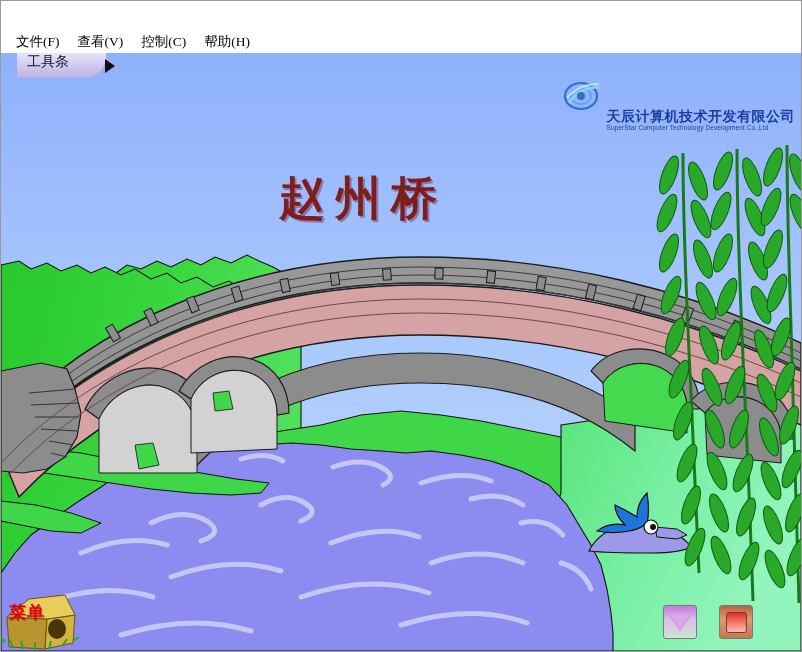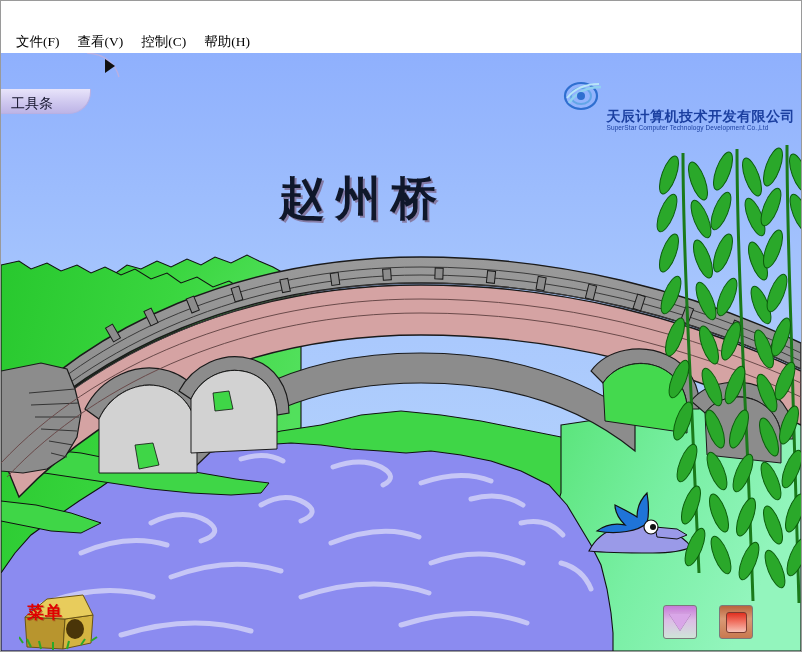--- a/index.html
+++ b/index.html
@@ -95,32 +95,31 @@
     left: 0; top: 52px;
     width: 800px; height: 598px;
     overflow: hidden;
     background: #9cbcfd;
   }
   .stage svg { display: block; }
 
   
   .toolbar-tab {
     position: absolute;
-    left: 0; top: 52px;
+    left: 16px; top: 52px;
     height: 25px;
     width: 90px;
     background: linear-gradient(to bottom,#e8e4fa 0%,#cfc8ef 55%,#bdb4e6 100%);
     border-bottom-right-radius: 22px;
     border-right: 1px solid #b9b0e2;
     border-bottom: 1px solid #b9b0e2;
     display: flex;
-    align-items: flex-end;
+    align-items: flex-start;
     box-sizing: border-box;
     z-index: 20;
-    margin-top: 36px;
   }
   .toolbar-tab-label {
     font-size: 14px;
     color: #12122a;
     margin-left: 10px;
     white-space: nowrap;
     font-family: "DejaVu Sans", sans-serif;
   }
   .toolbar-arrow {
     position: absolute;
@@ -162,32 +161,32 @@
     letter-spacing: 0.1px;
     margin-top: 1px;
   }
 
   
   .stage-title {
     position: absolute;
     left: 278px; top: 115px;
     font-size: 46px;
     font-weight: bold;
-    color: #0f172a;
+    color: #7f1d1d;
     letter-spacing: 10px;
     font-family: Liberation Serif, serif;
     text-shadow: 2px 2px 0 rgba(90,0,0,0.35);
     z-index: 12;
     white-space: nowrap;
   }
 
   
   .birdhouse {
     position: absolute;
-    left: 18px; bottom: 0px;
+    left: 0; bottom: 0px;
     width: 92px; height: 58px;
     z-index: 15;
   }
   .birdhouse-label {
     position: absolute;
     left: 8px; top: 8px;
     font-size: 17px;
     font-weight: bold;
     color: #e00000;
     font-family: "DejaVu Sans", sans-serif;

